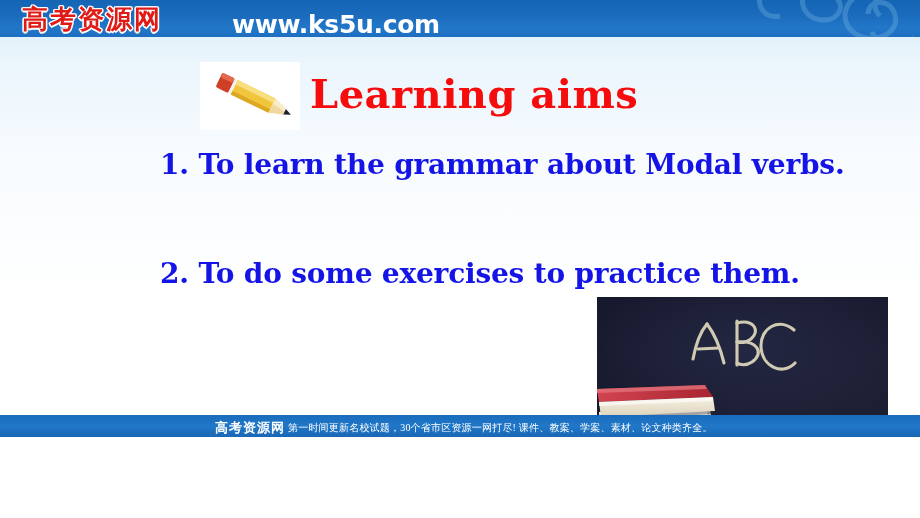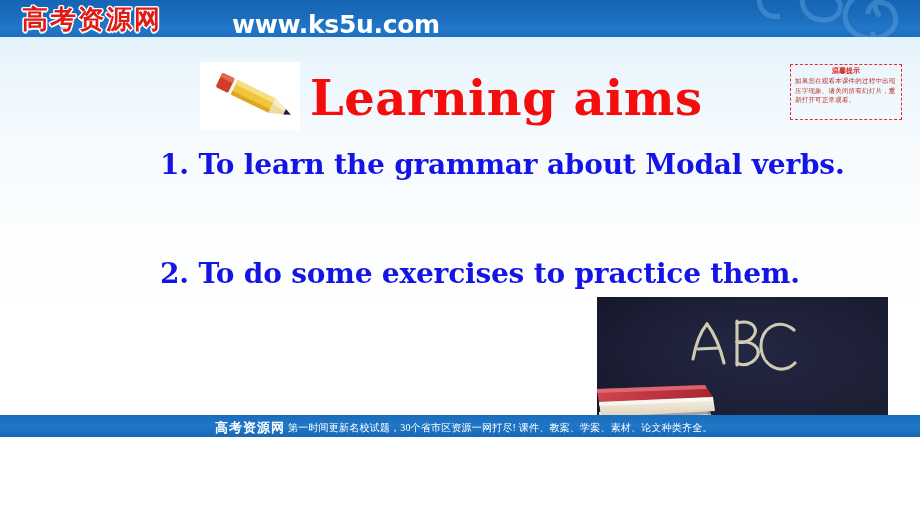--- a/index.html
+++ b/index.html
@@ -110,21 +110,21 @@
     width: 100px; height: 68px;
     background: #ffffff;
   }
   #pencil-svg { display: block; width: 100px; height: 68px; }
 
   
   #slide-title {
     position: absolute;
     left: 310px; top: 70px;
     font-family: "DejaVu Serif", "Liberation Serif", serif;
-    font-size: 48px;
+    font-size: 40px;
     font-weight: bold;
     color: #f50d0d;
     letter-spacing: .5px;
     white-space: nowrap;
   }
 
   
   .aim-line {
     position: absolute;
     left: 160px;
@@ -188,24 +188,20 @@
         <path d="M238 2 C 214 -4, 196 16, 210 30"></path>
         <path d="M146 -6 C 124 6, 130 34, 154 34 C 170 34, 176 18, 164 10"></path>
         <path d="M96 0 C 82 14, 92 34, 110 30"></path>
         <path d="M244 52 C 228 62, 206 58, 202 46"></path>
       </g>
     </svg>
     <div id="header-logo">高考资源网</div>
     <div id="header-url">www.ks5u.com</div>
   </div>
 
-  <div id="notice-box">
-    <div id="notice-title">温馨提示</div>
-    <div id="notice-body">如果您在观看本课件的过程中出现压字现象、请关闭所有幻灯片，重新打开可正常观看。</div>
-  </div>
 
   <div id="pencil-box">
     <svg id="pencil-svg" viewBox="0 0 100 68" xmlns="http://www.w3.org/2000/svg">
       <g transform="rotate(26 50 34)">
 
         <rect x="13" y="22" width="74" height="22" rx="4" fill="#ffffff" opacity="0.95"></rect>
 
         <rect x="15" y="25" width="14" height="16" rx="2" fill="#cf3f26"></rect>
         <rect x="15" y="25" width="14" height="5" rx="2" fill="#e46a4d"></rect>
 

